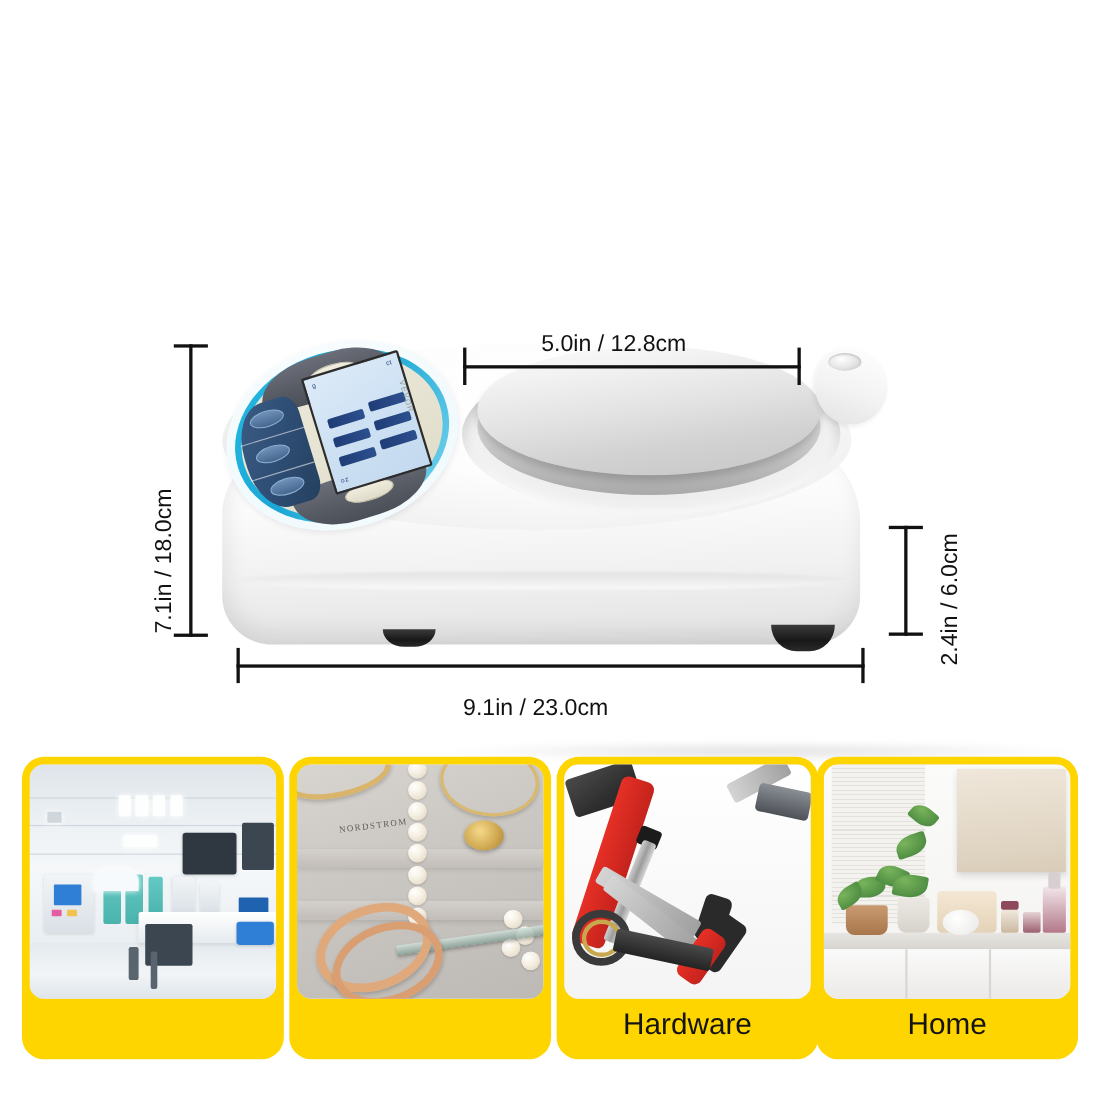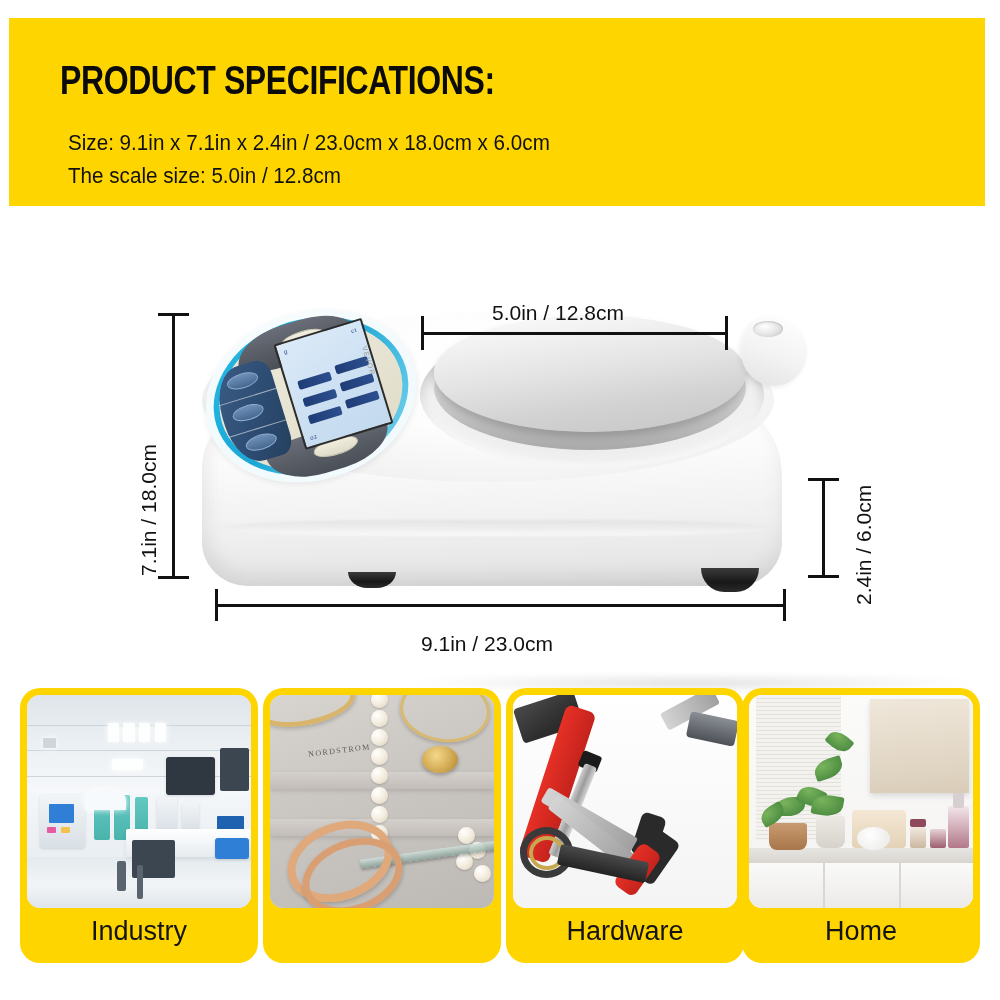--- a/index.html
+++ b/index.html
@@ -363,25 +363,20 @@
   .hm-board { position:absolute; background: linear-gradient(180deg,#f4e7d4,#e3d2b7); border-radius:4px; }
   .hm-jar { position:absolute; border-radius:2px; }
   .hm-plate { position:absolute; border-radius:50%;
     background: radial-gradient(circle at 40% 35%, #fff, #e7e7e5); }
 </style>
 </head>
 <body>
 
 <div class="page">
 
-  <div class="spec-banner">
-    <div class="spec-title">PRODUCT SPECIFICATIONS:</div>
-    <div class="spec-line l1">Size: 9.1in x 7.1in x 2.4in / 23.0cm x 18.0cm x 6.0cm</div>
-    <div class="spec-line l2">The scale size: 5.0in / 12.8cm</div>
-  </div>
 
   <div class="photo-area">
 
     <div class="scale">
 
       <div class="shadow-under"></div>
 
       <div class="body-main"></div>
       <div class="body-top"></div>
       <div class="body-seam"></div>
@@ -490,21 +485,20 @@
           <div class="ind-screen" style="left:85%; top:57%; width:12%; height:9%; background:#1f63b0"></div>
           <div class="ind-floor"></div>
           <div class="ind-bench" style="left:44%; top:63%; width:56%; height:13%"></div>
           <div class="ind-dark" style="left:47%; top:68%; width:19%; height:18%"></div>
           <div class="ind-dark" style="left:40%; top:78%; width:4%; height:14%; background:#5a646e"></div>
           <div class="ind-dark" style="left:49%; top:80%; width:3%; height:16%; background:#5a646e"></div>
           <div class="ind-mach" style="left:84%; top:67%; width:15%; height:10%; background:#2f7fd6"></div>
           <div class="ind-panel" style="left:26%; top:44%; width:18%; height:10%; border-radius:50% 50% 0 0; background:#f7fafc"></div>
         </div>
       </div>
-      <div class="card-label">Industry</div>
     </div>
 
     <div class="card c1">
       <div class="card-img">
         <div class="scene">
           <div class="jw-bg"></div>
           <div class="jw-step" style="left:0; top:36%; width:100%; height:8%"></div>
           <div class="jw-step" style="left:0; top:58%; width:100%; height:8%"></div>
           <div class="jw-brand" style="left:17%; top:24%">NORDSTROM</div>
           <div class="gold-band" style="left:-6%; top:-6%; width:44%; height:20%; border-color:#d9b56c; transform:rotate(-12deg)"></div>

